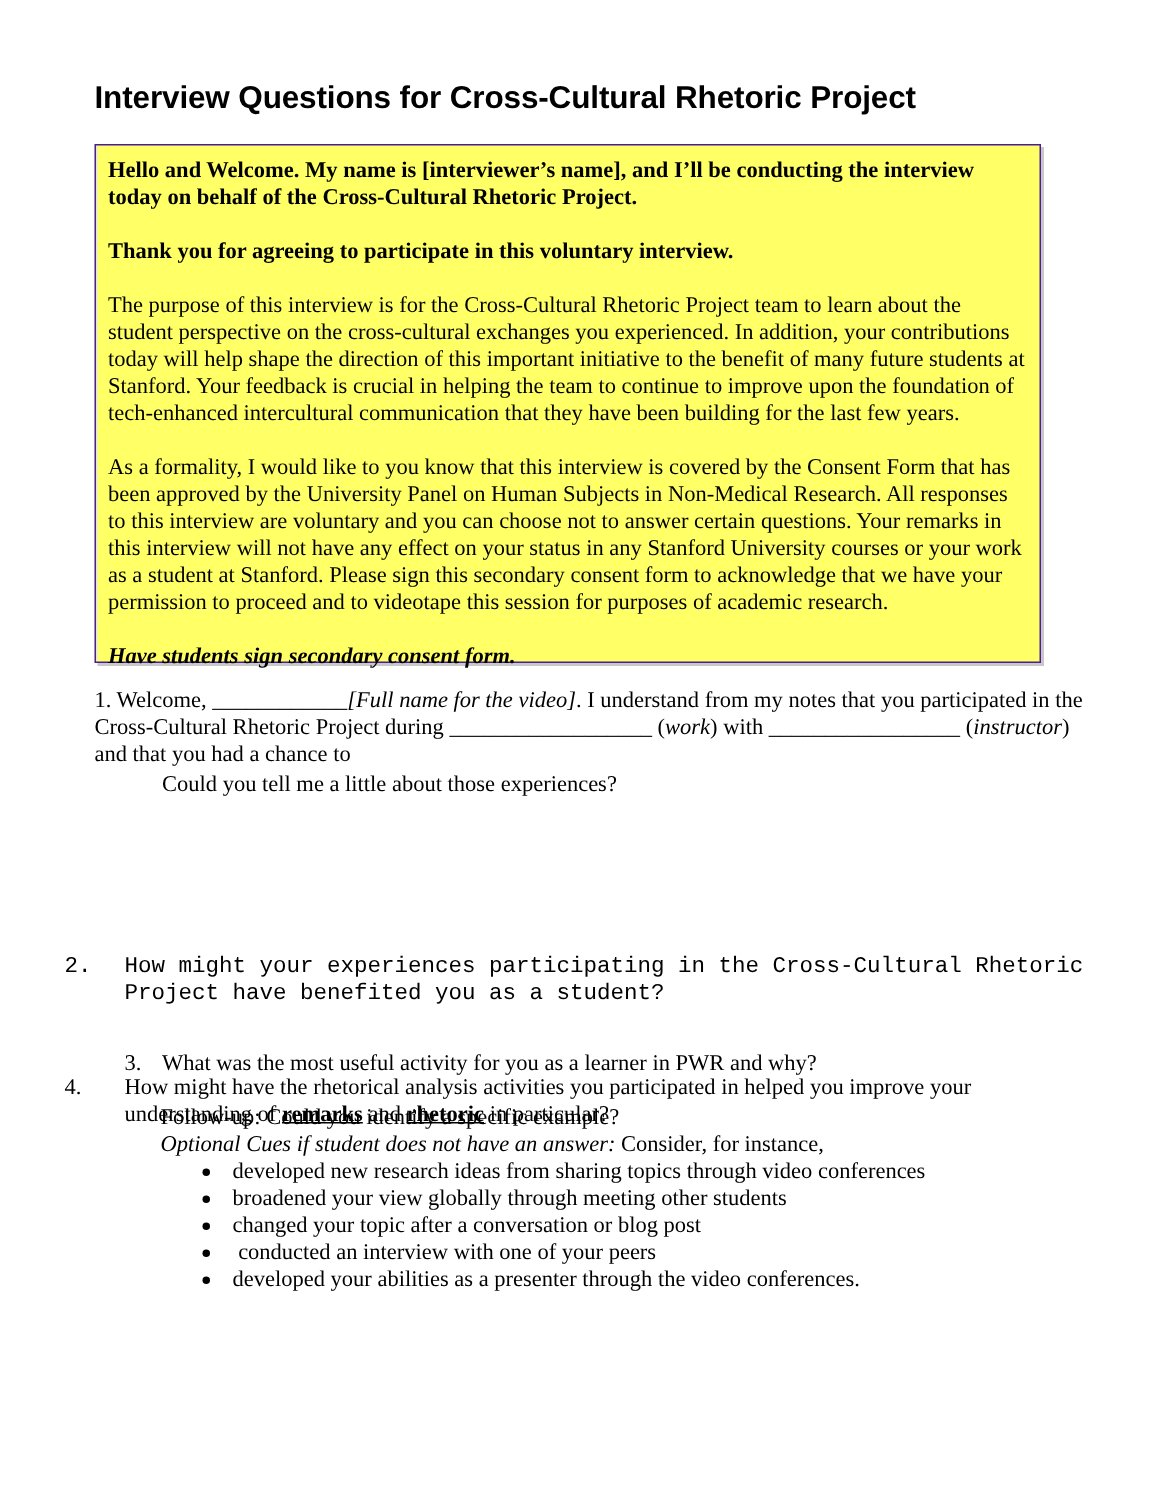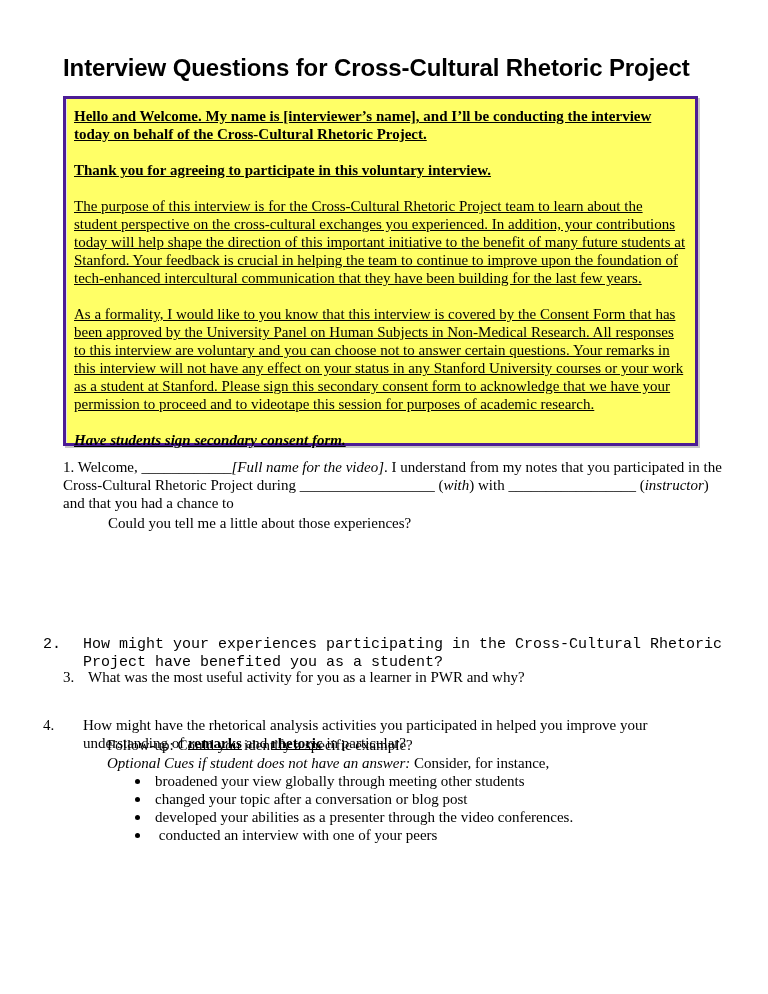--- a/index.html
+++ b/index.html
@@ -1,23 +1,23 @@
 <!DOCTYPE html>
 <html><head>
 <meta charset="utf-8">
 <style>
   html, body { margin:0; padding:0; background:#ffffff; }
   body { width:768px; height:994px; position:relative; overflow:hidden; color:#000;
          font-family:"Liberation Serif", serif; font-size:15px; }
   .title { position:absolute; left:63px; top:54px; margin:0;
-           font-family:"Liberation Sans", sans-serif; font-weight:bold; font-size:24px; letter-spacing:-0.1px; }
+           font-family:"Liberation Sans", sans-serif; font-weight:bold; font-size:21px; letter-spacing:-0.1px; }
   .notice { position:absolute; left:63px; top:96px; width:613px; height:336px;
-            background:#ffff66; border:3px solid #4c1d95;
+            background:#ffff66; border:1px solid #4c1d95;
             box-shadow: 1px 0 0 #e4e4e4 inset, 2px 2px 0 #c8c8c8;
-            padding:8px 8px 0 8px; box-sizing:content-box; line-height:18px;text-decoration:underline; }
+            padding:8px 8px 0 8px; box-sizing:content-box; line-height:18px; }
   .notice p { margin:0 0 18px 0; }
   .notice .b { font-weight:bold; }
   .notice .bi { font-weight:bold; font-style:italic; }
   .q1 { position:absolute; left:63px; top:458px; width:660px; line-height:18px; }
   .q1 p { margin:0; }
   .sq { list-style:none; margin:14px 0 0 0; padding:0 0 0 55px; }
   .sq li { position:relative; padding-left:29px; line-height:18px; }
   .sq li .bullet { position:absolute; left:0; top:7px; width:4px; height:4px; background:#000; }
   .q1 .follow { margin-top:2px; padding-left:45px; }
   .q { position:absolute; left:63px; width:660px; line-height:18px; }
@@ -39,38 +39,39 @@
 
 <div class="notice">
   <p class="b">Hello and Welcome.  My name is [interviewer’s name], and I’ll be conducting the interview today on behalf of the Cross-Cultural Rhetoric Project.</p>
   <p class="b">Thank you for agreeing to participate in this voluntary interview.</p>
   <p>The purpose of this interview is for the Cross-Cultural Rhetoric Project team to learn about the student perspective on the cross-cultural exchanges you experienced.  In addition, your contributions today will help shape the direction of this important initiative to the benefit of many future students at Stanford.  Your feedback is crucial in helping the team to continue to improve upon the foundation of tech-enhanced intercultural communication that they have been building for the last few years.</p>
   <p>As a formality, I would like to you know that this interview is covered by the Consent Form that has been approved by the University Panel on Human Subjects in Non-Medical Research.  All responses to this interview are voluntary and you can choose not to answer certain questions.  Your remarks in this interview will not have any effect on your status in any Stanford University courses or your work as a student at Stanford. Please sign this secondary consent form to acknowledge that we have your permission to proceed and to videotape this session for purposes of academic research.</p>
   <p class="bi">Have students sign secondary consent form.</p>
 </div>
 
 <div class="q1">
-  <p><span>1.  Welcome, ____________</span><em>[Full name for the video]</em><span>.  I understand from my notes that you participated in the Cross-Cultural Rhetoric Project during __________________ (</span><em>with</em><span>) with _________________ (</span><em>instructor</em><span>) and that you had a chance to</span></p>
+  <p><span>1.  Welcome, ____________</span><em>[Full name for the video]</em><span>.  I understand from my notes that you participated in the Cross-Cultural Rhetoric Project during __________________ (</span><em>work</em><span>) with _________________ (</span><em>instructor</em><span>) and that you had a chance to</span></p>
   <p class="follow">Could you tell me a little about those experiences?</p>
 </div>
 
 <div class="q" style="top:636px;font-family:Liberation Mono, monospace;">
   <div class="hang"><span class="num">2.</span><span>How might your experiences participating in the Cross-Cultural Rhetoric Project have benefited you as a student?</span></div>
 </div>
 
-<div class="q" style="top:668px;">
+<div class="q" style="top:700px;margin-left:20px;">
   <div><span class="wide">3.</span><span>What was the most useful activity for you as a learner in PWR and why?</span></div>
 </div>
 
 <div class="q" style="top:716px;">
   <div class="hang"><span class="num">4.</span><span>How might have the rhetorical analysis activities you participated in helped you improve your understanding of </span><u class="bu">remarks</u><span> and </span><u class="bu">rhetoric</u><span> in particular?</span></div>
 </div>
 
 <div class="fu">
   <p>Follow-up: Could you identify a specific example?</p>
   <p><em>Optional Cues if student does not have an answer:</em><span> Consider, for instance,</span></p>
   <ul class="dots">
+    <li><span class="dot"></span><span>developed new research ideas from sharing topics through video conferences</span></li>
     <li><span class="dot"></span><span>broadened your view globally through meeting other students</span></li>
     <li><span class="dot"></span><span>changed your topic after a conversation or blog post</span></li>
+    <li><span class="dot"></span><span style="white-space:pre;"> conducted an interview with one of your peers</span></li>
     <li><span class="dot"></span><span>developed your abilities as a presenter through the video conferences.</span></li>
-    <li><span class="dot"></span><span style="white-space:pre;"> conducted an interview with one of your peers</span></li>
   </ul>
 </div>
 
 </body></html>

